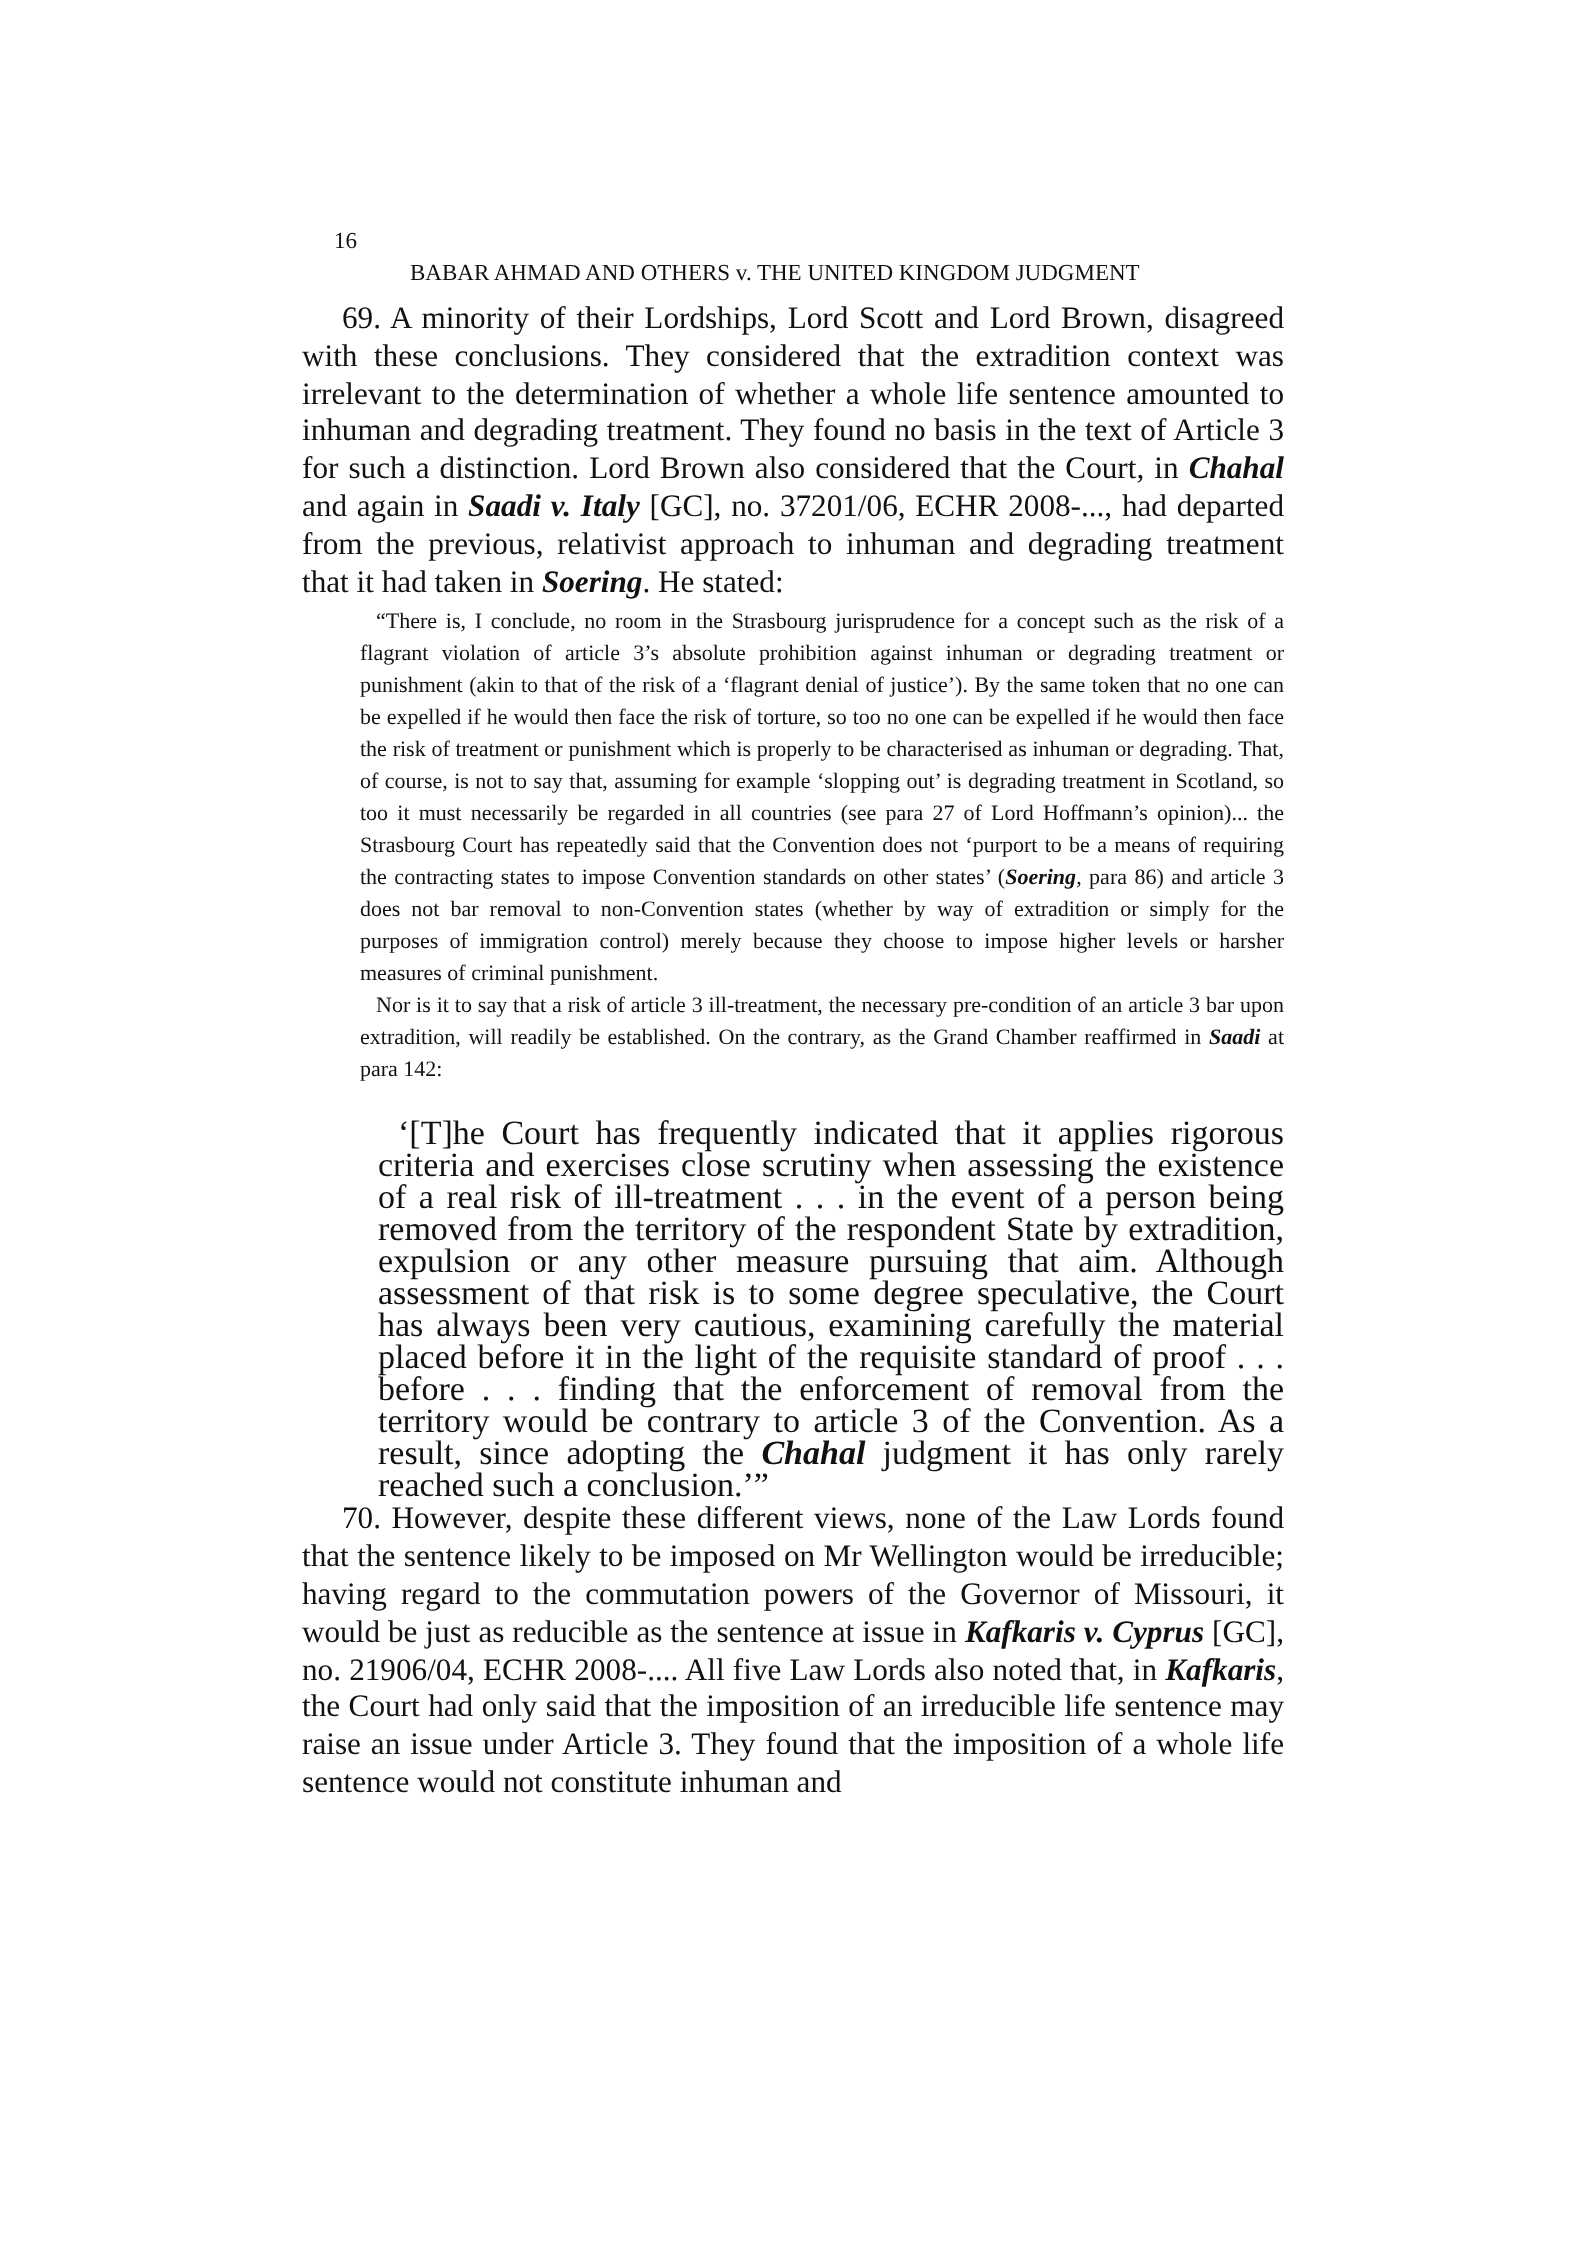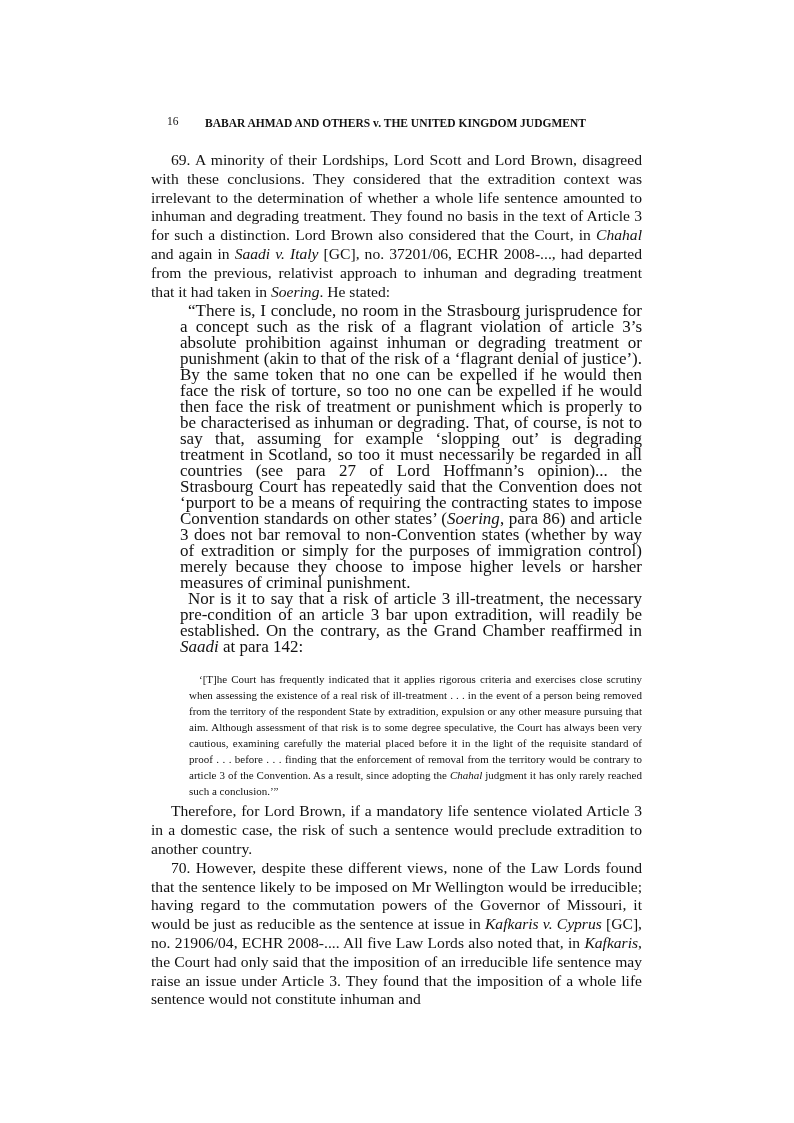--- a/index.html
+++ b/index.html
@@ -1,42 +1,41 @@
 <!DOCTYPE html>
 <html><head>
 <meta charset="utf-8">
 <style>
   html, body { margin: 0; padding: 0; background: #ffffff; }
   body { width: 794px; height: 1123px; position: relative; overflow: hidden; font-family: "Liberation Serif", serif; color: #111; }
   .header { position: absolute; top: 114px; left: 151px; width: 491px; font-size: 11.5px; line-height: 14px; }
   .header .pno { position: absolute; left: 16px; top: 0; }
-  .header .title { position: absolute; left: 54px; top: 2px; white-space: nowrap; font-weight: bold; }
+  .header .title { position: absolute; left: 54px; top: 16px; white-space: nowrap; }
   .body { position: absolute; top: 151px; left: 151px; width: 491px; }
   p { margin: 0; text-align: justify; }
   .main { font-size: 15.6px; line-height: 18.8px; text-indent: 20px; }
-  .quote { font-size: 17px; line-height: 16.0px; text-indent: 8px; margin-left: 29px; }
+  .quote { font-size: 11px; line-height: 16.0px; text-indent: 8px; margin-left: 29px; }
   .quote.first { margin-top: 2px; }
   .quote.gap { }
-  .nested { font-size: 11px; line-height: 16.0px; text-indent: 10px; margin-left: 38px; margin-top: 16px; }
+  .nested { font-size: 17px; line-height: 16.0px; text-indent: 10px; margin-left: 38px; margin-top: 16px; }
   .after { margin-top: 3px; }
-  i { font-style: italic; }
+  i { font-style: italic; font-weight: bold; }
 </style>
 </head>
 <body>
 
 <div class="header">
   <span class="pno">16</span>
   <span class="title">BABAR AHMAD AND OTHERS v. THE UNITED KINGDOM JUDGMENT</span>
 </div>
 
 <div class="body">
   <p class="main"><span>69. A minority of their Lordships, Lord Scott and Lord Brown, disagreed with these conclusions. They considered that the extradition context was irrelevant to the determination of whether a whole life sentence amounted to inhuman and degrading treatment. They found no basis in the text of Article 3 for such a distinction. Lord Brown also considered that the Court, in </span><i>Chahal</i><span> and again in </span><i>Saadi v. Italy</i><span> [GC], no. 37201/06, ECHR 2008-..., had departed from the previous, relativist approach to inhuman and degrading treatment that it had taken in </span><i>Soering</i><span>. He stated:</span></p>
 
   <p class="quote first"><span>“There is, I conclude, no room in the Strasbourg jurisprudence for a concept such as the risk of a flagrant violation of article 3’s absolute prohibition against inhuman or degrading treatment or punishment (akin to that of the risk of a ‘flagrant denial of justice’). By the same token that no one can be expelled if he would then face the risk of torture, so too no one can be expelled if he would then face the risk of treatment or punishment which is properly to be characterised as inhuman or degrading. That, of course, is not to say that, assuming for example ‘slopping out’ is degrading treatment in Scotland, so too it must necessarily be regarded in all countries (see para 27 of Lord Hoffmann’s opinion)... the Strasbourg Court has repeatedly said that the Convention does not ‘purport to be a means of requiring the contracting states to impose Convention standards on other states’ (</span><i>Soering</i><span>, para 86) and article 3 does not bar removal to non-Convention states (whether by way of extradition or simply for the purposes of immigration control) merely because they choose to impose higher levels or harsher measures of criminal punishment.</span></p>
 
   <p class="quote gap"><span>Nor is it to say that a risk of article 3 ill-treatment, the necessary pre-condition of an article 3 bar upon extradition, will readily be established. On the contrary, as the Grand Chamber reaffirmed in </span><i>Saadi</i><span> at para 142:</span></p>
 
   <p class="nested"><span>‘[T]he Court has frequently indicated that it applies rigorous criteria and exercises close scrutiny when assessing the existence of a real risk of ill-treatment . . . in the event of a person being removed from the territory of the respondent State by extradition, expulsion or any other measure pursuing that aim. Although assessment of that risk is to some degree speculative, the Court has always been very cautious, examining carefully the material placed before it in the light of the requisite standard of proof . . . before . . . finding that the enforcement of removal from the territory would be contrary to article 3 of the Convention. As a result, since adopting the </span><i>Chahal</i><span> judgment it has only rarely reached such a conclusion.’”</span></p>
 
-  <p class="main after">Therefore, for Lord Brown, if a mandatory life sentence violated Article 3 in a domestic case, the risk of such a sentence would preclude extradition to another country.</p>
 
   <p class="main"><span>70. However, despite these different views, none of the Law Lords found that the sentence likely to be imposed on Mr Wellington would be irreducible; having regard to the commutation powers of the Governor of Missouri, it would be just as reducible as the sentence at issue in </span><i>Kafkaris v. Cyprus</i><span> [GC], no. 21906/04, ECHR 2008-.... All five Law Lords also noted that, in </span><i>Kafkaris</i><span>, the Court had only said that the imposition of an irreducible life sentence may raise an issue under Article 3. They found that the imposition of a whole life sentence would not constitute inhuman and</span></p>
 </div>
 
 </body></html>

